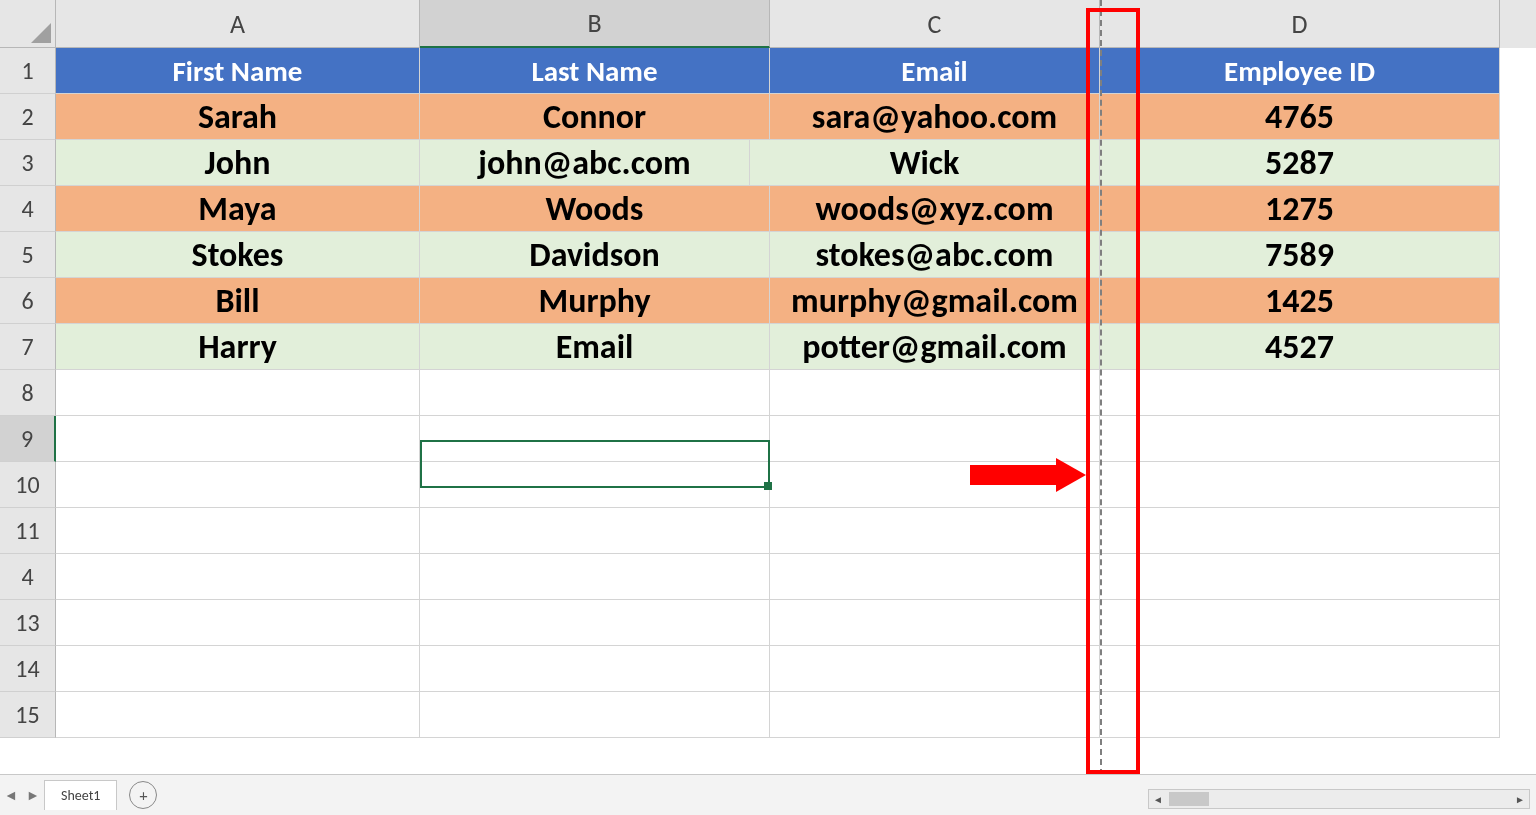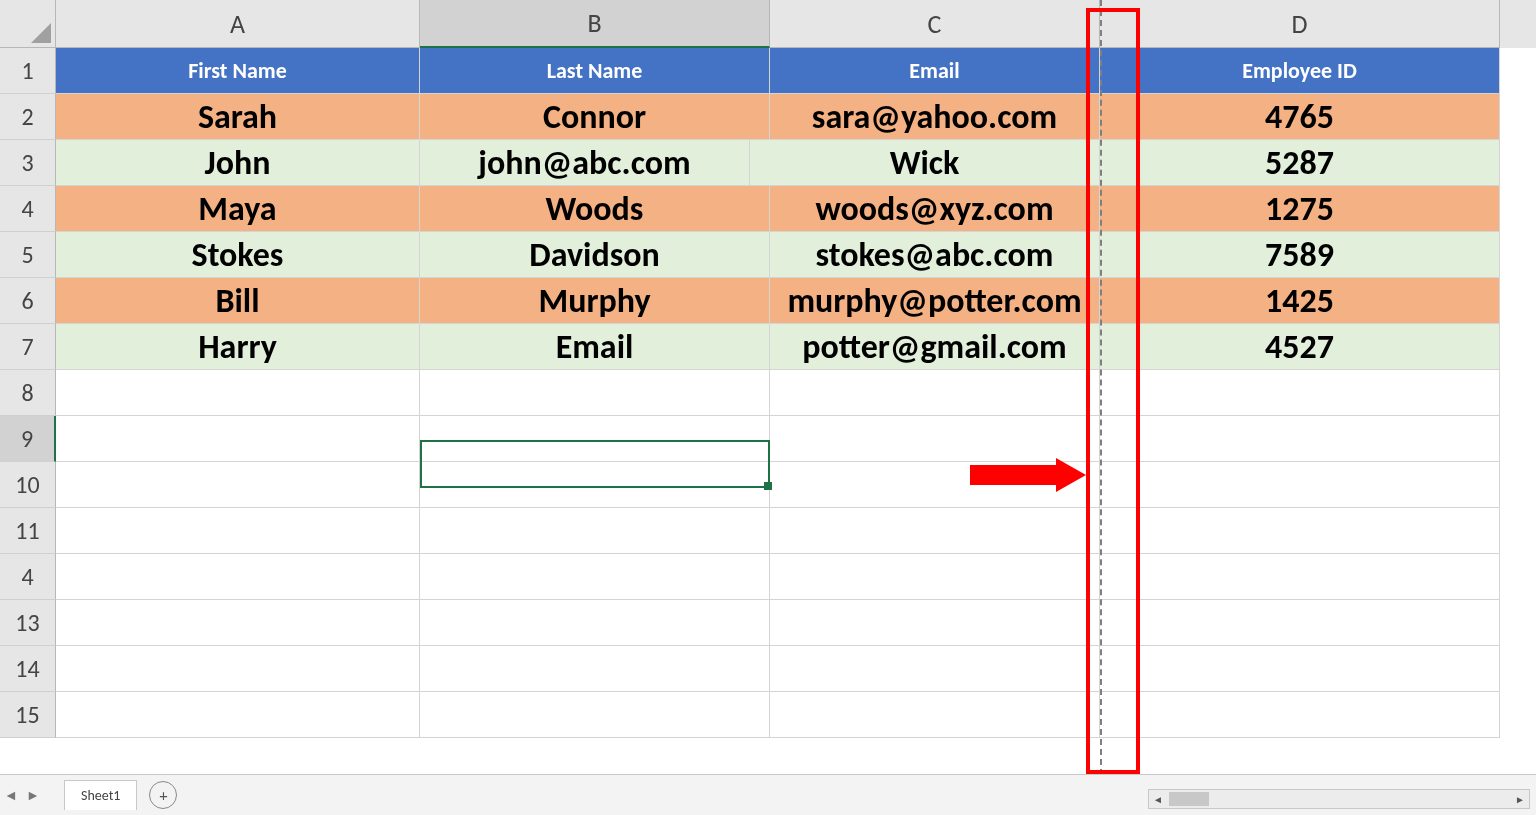--- a/index.html
+++ b/index.html
@@ -95,21 +95,21 @@
   justify-content: center;
   color: #000;
   overflow:hidden;
   white-space:nowrap;
   padding:0 4px;
 }
 .hdrcell {
   background: #4472c4;
   color: #fff;
   font-weight: bold;
-  font-size: 22px;
+  font-size: 29px;
   text-align: right;
 }
 .band-a { background: #f4b183; font-weight: bold; }
 .band-b { background: #e2efda; font-weight: bold; }
 .empty-cell { background: #fff; }
 
 .colA { width: 364px; }
 .colB { width: 350px; }
 .colC { width: 330px; }
 .colD { width: 400px; }
@@ -184,21 +184,21 @@
 .tab-scroll-btn{
   width:22px;height:40px;
   display:flex;align-items:center;justify-content:center;
   color:#777;
 }
 .sheet-tab{
   padding:6px 16px;
   background:#fff;
   border:1px solid #c8c8c8;
   border-bottom:none;
-  margin-left:20px;
+  margin-left:0;
   border-radius:0 0 0 0;
 }
 .add-sheet{
   width:26px;height:26px;
   border:1px solid #888;
   border-radius:50%;
   margin-left:12px;
   display:flex;align-items:center;justify-content:center;
   font-size:16px;color:#555;
 }
@@ -266,21 +266,21 @@
     <div class="cell band-b colA">Stokes</div>
     <div class="cell band-b colB">Davidson</div>
     <div class="cell band-b colC">stokes@abc.com</div>
     <div class="cell band-b colD">7589</div>
   </div>
 
   <div class="row">
     <div class="row-hdr">6</div>
     <div class="cell band-a colA">Bill</div>
     <div class="cell band-a colB">Murphy</div>
-    <div class="cell band-a colC">murphy@potter.com</div>
+    <div class="cell band-a colC">murphy@gmail.com</div>
     <div class="cell band-a colD">1425</div>
   </div>
 
   <div class="row">
     <div class="row-hdr">7</div>
     <div class="cell band-b colA">Harry</div>
     <div class="cell band-b colB">Email</div>
     <div class="cell band-b colC">potter@gmail.com</div>
     <div class="cell band-b colD">4527</div>
   </div>

